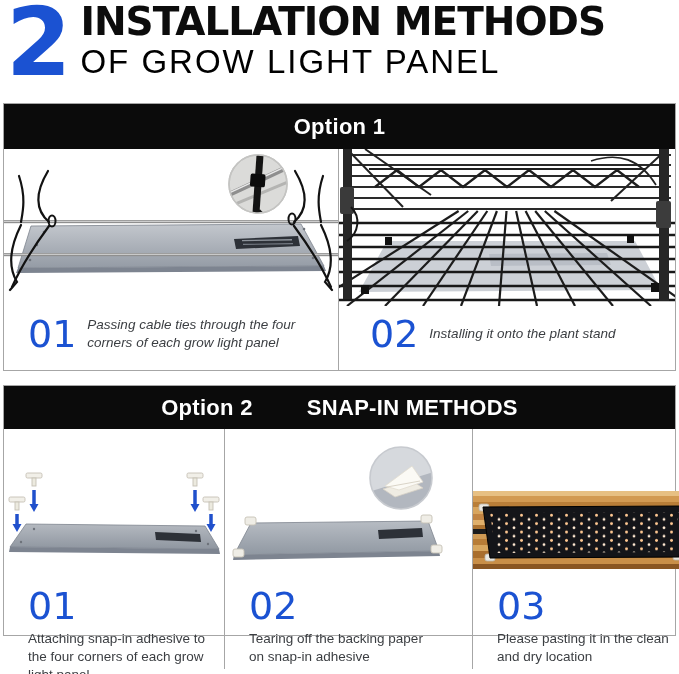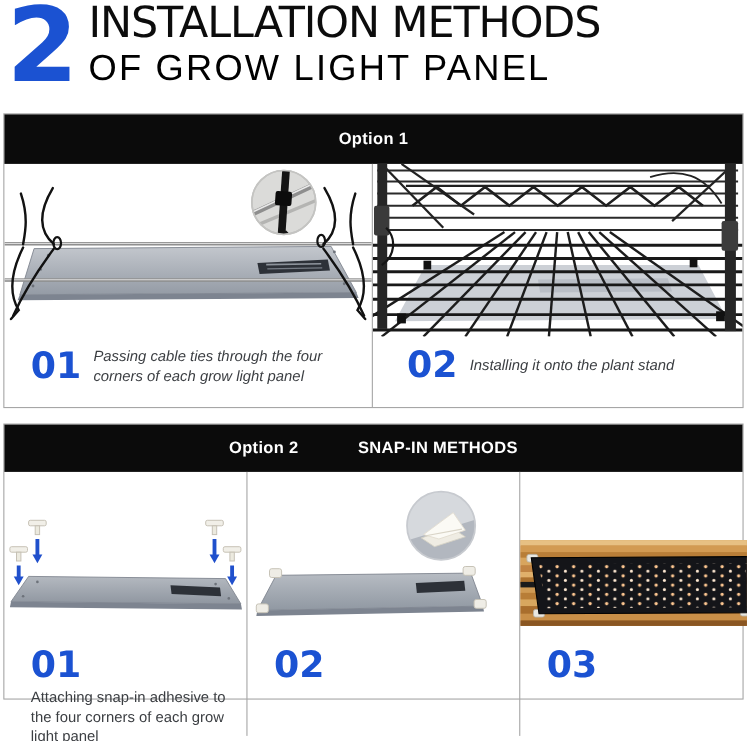--- a/index.html
+++ b/index.html
@@ -4,46 +4,46 @@
 <style>
   :root{ --blue:#1b52d2; --bar:#0b0b0b; --txt:#3b3e42; --line:#a6a6a6; }
   *{margin:0;padding:0;box-sizing:border-box;}
   body{width:679px;height:674px;background:#fff;font-family:"Liberation Sans",sans-serif;overflow:hidden;}
   .page{position:relative;width:679px;height:674px;background:#fff;}
 
   
   .header{position:absolute;left:6px;top:2px;display:flex;align-items:flex-start;}
   .big-num{font-family:"DejaVu Sans",sans-serif;font-weight:900;font-size:94px;line-height:0.8;color:var(--blue);letter-spacing:-3px;margin-top:3px;}
   .title-wrap{margin-left:12px;}
-  .title{font-family:"DejaVu Sans",sans-serif;font-weight:400;font-size:39px;line-height:1.02;color:#0c0c0c;letter-spacing:-1px;white-space:nowrap;}
+  .title{font-family:"DejaVu Sans",sans-serif;font-weight:700;font-size:39px;line-height:1.02;color:#0c0c0c;letter-spacing:-1px;white-space:nowrap;}
   .subtitle{font-family:"Liberation Sans",sans-serif;font-weight:400;font-size:33px;color:#000000;letter-spacing:2px;white-space:nowrap;margin-top:1px;}
 
   
   .obox{position:absolute;left:3px;width:673px;border:1px solid var(--line);background:#fff;}
   .obox1{top:103px;height:268px;}
   .obox2{top:385px;height:251px;}
-  .bar{background:var(--bar);color:#fff;display:flex;align-items:center;justify-content:center;gap:54px;font-weight:800;font-size:15px;letter-spacing:.3px;}
+  .bar{background:var(--bar);color:#fff;display:flex;align-items:center;justify-content:center;gap:54px;font-weight:800;font-size:22px;letter-spacing:.3px;}
   .obox1 .bar{height:45px;}
   .obox2 .bar{height:43px;}
   .cols{display:flex;}
   .obox1 .cols{height:221px;}
   .obox2 .cols{height:240px;}
   .col{position:relative;}
   .col + .col{border-left:1px solid var(--line);}
   .o1col1{width:335px;}
   .o1col2{flex:1;}
   .o2col1{width:221px;}
   .o2col2{width:228px;}
   .o2col3{flex:1;margin-left:20px;}
   .illus{display:block;}
 
   
   .o1step{display:flex;align-items:center;gap:11px;padding:9px 0 0 24px;}
   .o1col2 .o1step{padding-left:31px;}
-  .stepnum{font-family:"DejaVu Sans",sans-serif;font-weight:700;font-size:33px;line-height:1;color:var(--blue);letter-spacing:0;}
+  .stepnum{font-family:"DejaVu Sans",sans-serif;font-weight:400;font-size:38px;line-height:1;color:var(--blue);letter-spacing:0;}
   .steptext{font-size:13.5px;line-height:1.32;color:var(--txt);}
   .o1col1 .steptext{max-width:210px;font-style:italic;}
   .o1col2 .steptext{max-width:235px;font-style:italic;}
   .o2step{padding:8px 0 0 24px;}
   .o2step .steptext{margin-top:5px;}
   .o2col1 .steptext{max-width:182px;}
   .o2col2 .steptext{max-width:178px;}
   .o2col3 .steptext{max-width:172px;}
 </style>
 </head>
@@ -282,20 +282,21 @@
           <g clip-path="url(#clip4)">
             <polygon points="140,64 212,42 212,85 140,85" fill="#b2b7bf"></polygon>
             <polygon points="158,60 186,51 198,59 170,68" fill="#efece3" stroke="#d5d1c5" stroke-width="0.8"></polygon>
             <polygon points="160,57 187,37 198,53 174,61" fill="#fbfaf5" stroke="#e1dccf" stroke-width="0.8"></polygon>
             <line x1="162" y1="58" x2="195" y2="52" stroke="#d9d4c7" stroke-width="1"></line>
           </g>
           <circle cx="176" cy="49" r="31" fill="none" stroke="#c7cacf" stroke-width="1.6"></circle>
         </svg>
         <div class="o2step">
           <div class="stepnum">02</div>
+          <div class="steptext">Tearing off the backing paper on snap-in adhesive</div>
         </div>
       </div>
 
       <div class="col o2col3">
         <svg class="illus" width="222" height="150" viewBox="0 0 222 150">
           <defs>
             <pattern id="led" width="15" height="8.4" patternUnits="userSpaceOnUse">
               <circle cx="3.5" cy="2.2" r="1.5" fill="#ffc892"></circle>
               <circle cx="11" cy="6.2" r="1.4" fill="#ffe9d2"></circle>
             </pattern>
@@ -326,19 +327,20 @@
             <rect x="207" y="74" width="10" height="7" rx="2"></rect>
             <rect x="200" y="124" width="10" height="7" rx="2"></rect>
             <rect x="12" y="125" width="10" height="7" rx="2"></rect>
           </g>
 
           <polygon points="10,78 213,77 206,128 17,129" fill="#141519" stroke="#000" stroke-width="1"></polygon>
           <polygon points="17,84 206,83 200,123 23,124" fill="url(#led)"></polygon>
         </svg>
         <div class="o2step">
           <div class="stepnum">03</div>
+          <div class="steptext">Please pasting it in the clean and dry location</div>
         </div>
       </div>
 
     </div>
   </div>
 
 </div>
 
 </body></html>

